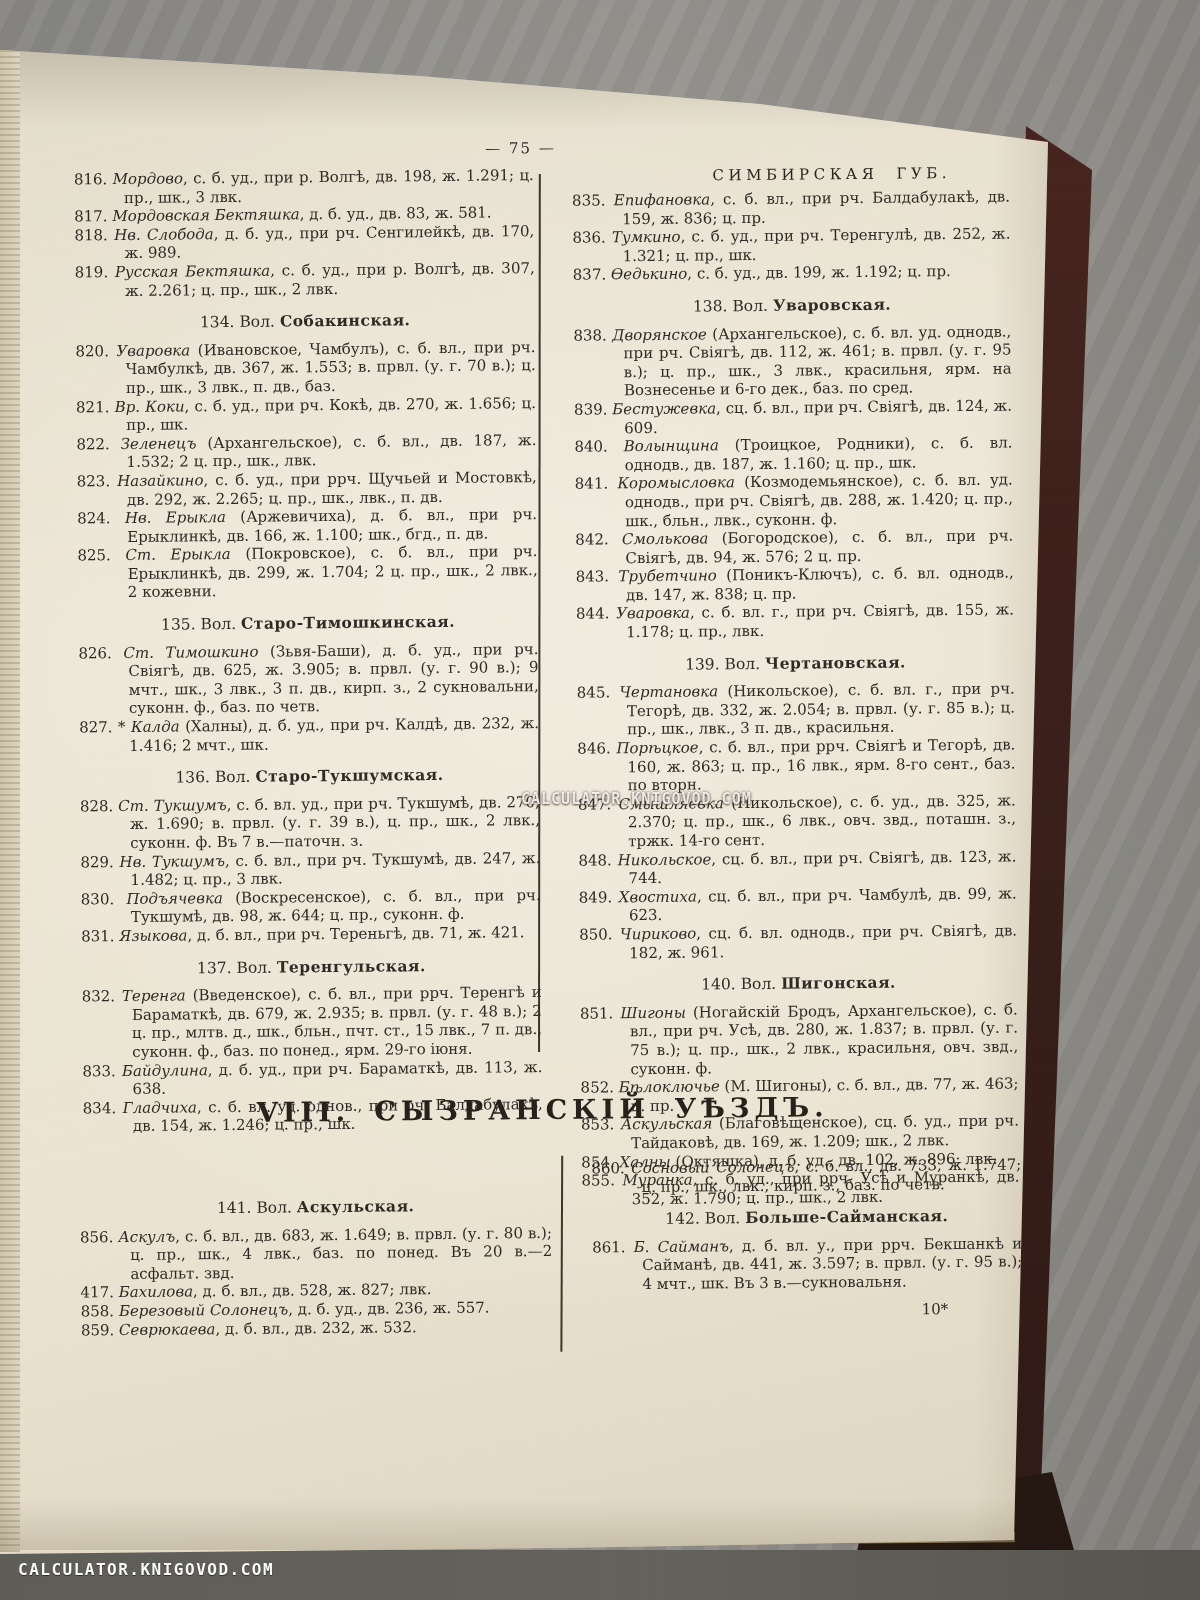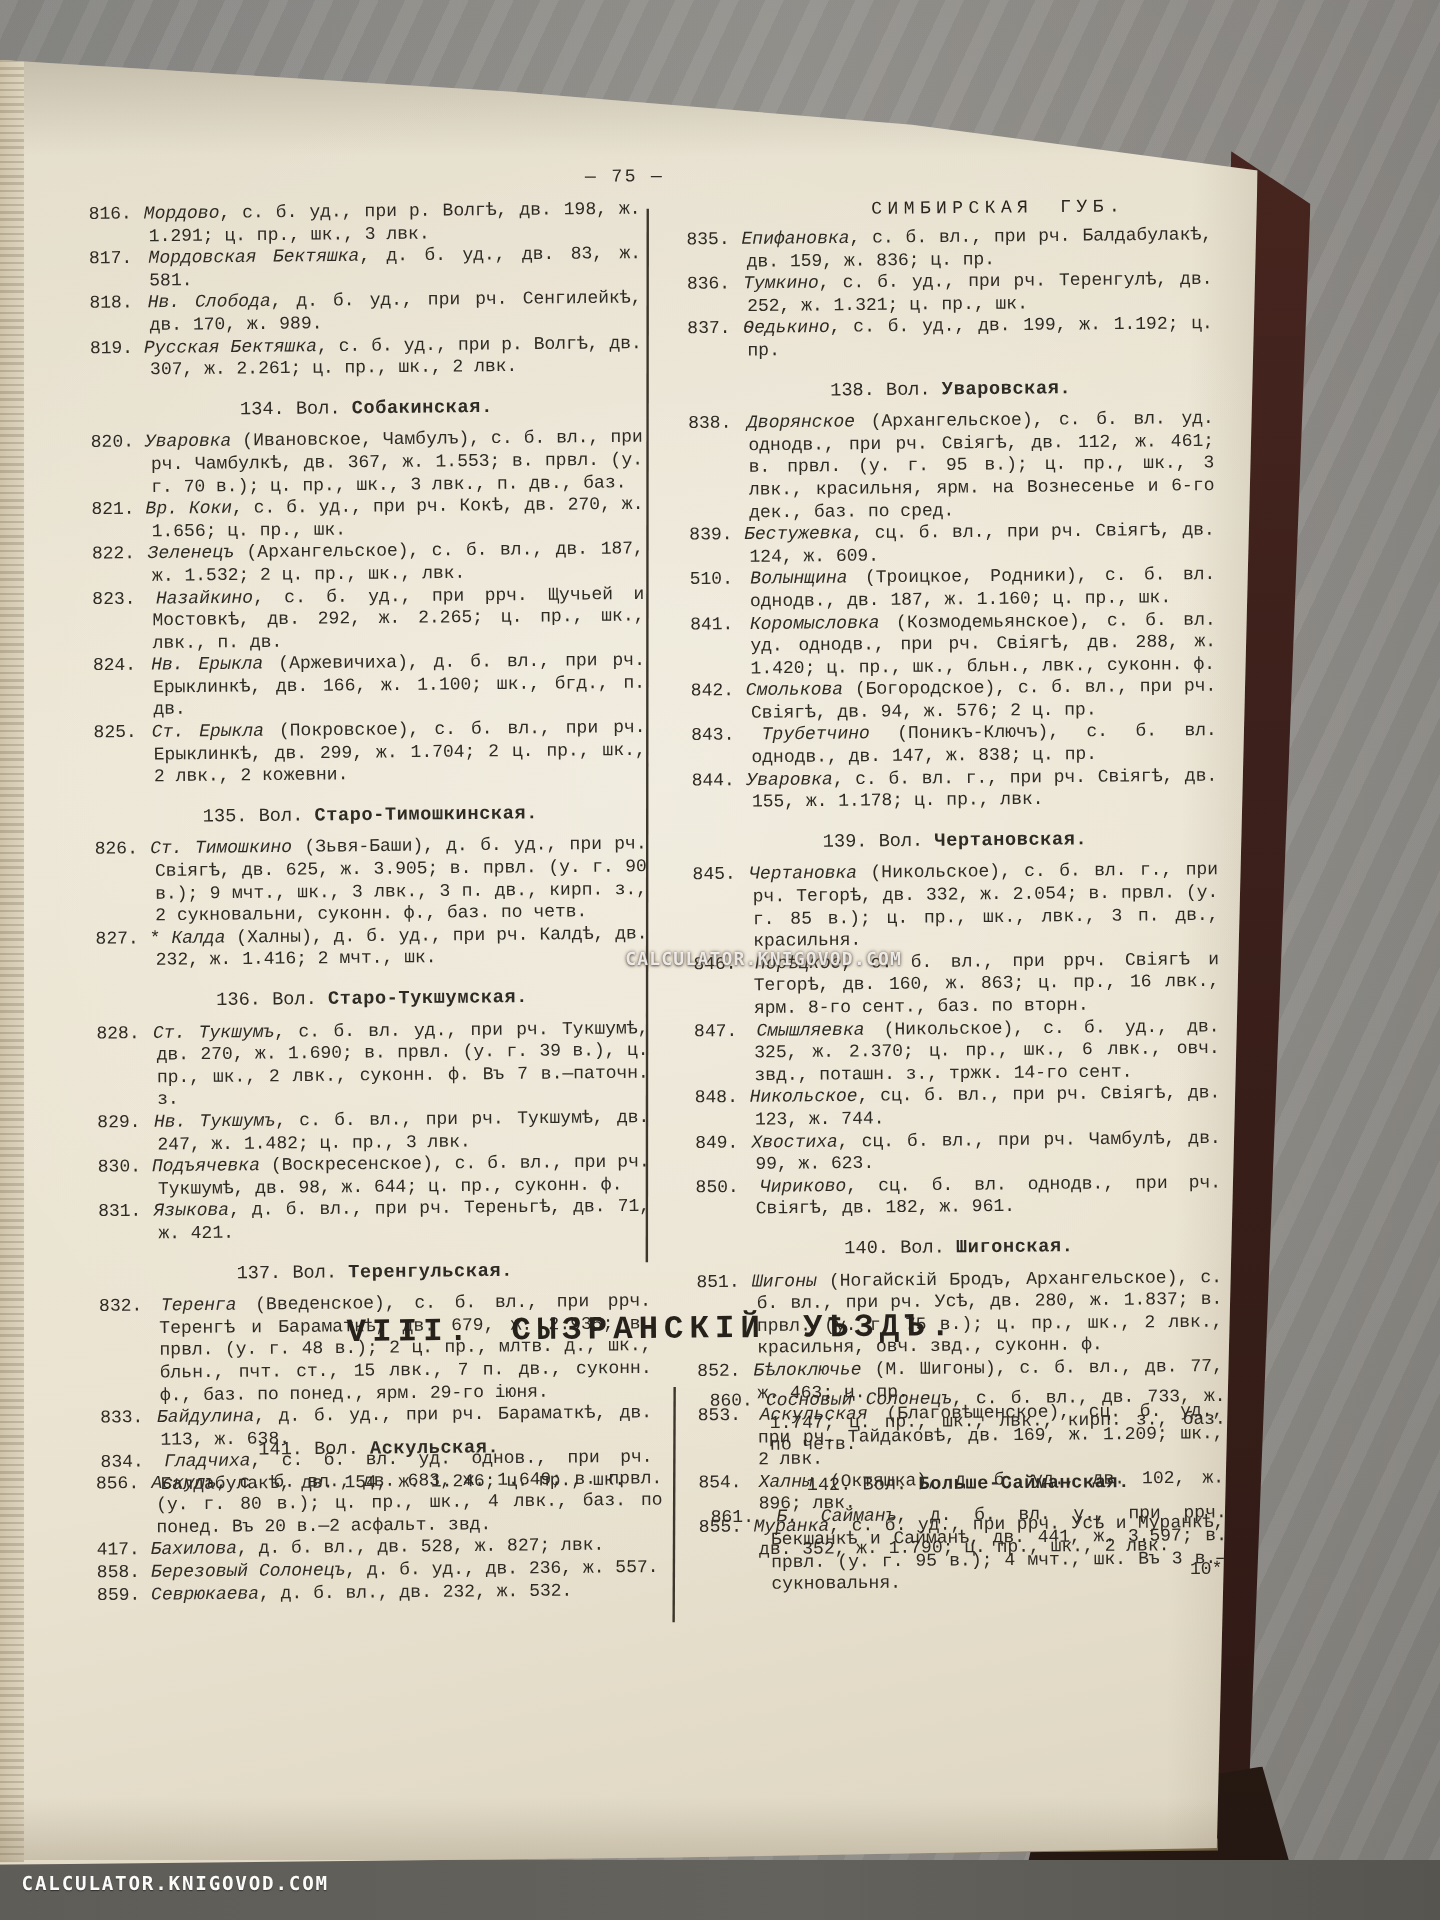--- a/index.html
+++ b/index.html
@@ -23,21 +23,21 @@
   .table-band{position:absolute;left:0;right:0;top:1550px;bottom:0;
       background:linear-gradient(90deg,#5f5d58,#64625d 55%,#57554f);}
   .gold-edge{position:absolute;left:0;top:1541px;width:1015px;height:10px;
       transform:rotate(-0.5deg);transform-origin:left center;
       background:linear-gradient(90deg,#ab9a72,#bba878 35%,#8d7c58 90%,#6d5d41);}
   
   .page{position:absolute;inset:0;
       clip-path:polygon(0px 50px, 420px 76px, 760px 104px, 1048px 142px, 1014px 1540px, 560px 1548px, 0px 1554px);
       background:
         radial-gradient(90% 70% at 45% 42%, rgba(255,255,255,.25), rgba(0,0,0,0) 60%),
-        linear-gradient(168deg,#e4ddcb 0%, #ece6d5 35%, #eae3d1 68%, #dcd4c0 100%); font-family: Liberation Mono, monospace;}
+        linear-gradient(168deg,#e4ddcb 0%, #ece6d5 35%, #eae3d1 68%, #dcd4c0 100%);}
   .page-top-shade{position:absolute;left:0;top:40px;width:100%;height:90px;
       background:linear-gradient(180deg, rgba(105,95,75,.28), rgba(105,95,75,0));}
   .page-right-shade{position:absolute;right:148px;top:100px;width:70px;height:1440px;
       background:linear-gradient(90deg, rgba(0,0,0,0), rgba(120,105,80,.18));
       transform:rotate(.9deg);}
   .page-left-edges{position:absolute;left:0;top:46px;width:20px;height:1506px;
       background:
         repeating-linear-gradient(0deg, rgba(90,75,50,.22) 0 2px, rgba(0,0,0,0) 2px 6px),
         linear-gradient(90deg,#cfc4aa,#ded5c0);}
   .page-bottom-shade{position:absolute;left:0;top:1498px;width:1020px;height:52px;
@@ -57,21 +57,21 @@
   .entry{padding-left:50px;text-indent:-50px;}
   .e-name{font-style:italic;}
   .section{text-align:center;text-indent:0;margin:14px 0 9px;font-size:15.5px;}
   .section:first-child{margin-top:2px;}
   .sec-name{font-weight:bold;letter-spacing:.5px;}
   .rule{position:absolute;width:2px;background:#3c362c;}
   #rule-top{left:545px;top:174px;height:878px;transform:rotate(0.6deg);transform-origin:top center;}
   #rule-bot{left:558px;top:1156px;height:196px;transform:rotate(0.8deg);transform-origin:top center;}
   .uyezd{position:absolute;left:90px;top:1094px;width:900px;text-align:center;
       font-size:27px;font-weight:bold;letter-spacing:5px;word-spacing:10px;color:#26221b;}
-  .sig{position:absolute;left:952px;top:1304px;width:62px;text-align:right;font-size:15px;}
+  .sig{position:absolute;left:917px;top:1304px;width:62px;font-size:15px;}
   
   .wm-center{position:absolute;left:521px;top:790px;width:260px;
       font-family:"DejaVu Sans Mono",monospace;font-size:15px;font-weight:bold;
       letter-spacing:1px;color:rgba(255,255,255,.85);
       text-shadow:0 0 3px rgba(95,78,60,.9), 0 1px 2px rgba(60,50,40,.7);}
   .wm-bottom{position:absolute;left:18px;top:1560px;
       font-family:"DejaVu Sans Mono",monospace;font-size:16px;font-weight:bold;
       letter-spacing:1.5px;color:#fbfbfa;text-shadow:0 1px 1px rgba(0,0,0,.5);}
 </style>
 </head>
@@ -120,21 +120,21 @@
           <div class="entry"><span class="e-num">833. </span><span class="e-name">Байдулина</span><span class="e-rest">, д. б. уд., при рч. Бараматкѣ, дв. 113, ж. 638.</span></div>
           <div class="entry"><span class="e-num">834. </span><span class="e-name">Гладчиха</span><span class="e-rest">, с. б. вл. уд. однов., при рч. Балдабулакѣ, дв. 154, ж. 1.246; ц. пр., шк.</span></div>
         </div>
       <div class="col" id="col-tr">
           <div class="entry"><span class="e-num">835. </span><span class="e-name">Епифановка</span><span class="e-rest">, с. б. вл., при рч. Балдабулакѣ, дв. 159, ж. 836; ц. пр.</span></div>
           <div class="entry"><span class="e-num">836. </span><span class="e-name">Тумкино</span><span class="e-rest">, с. б. уд., при рч. Теренгулѣ, дв. 252, ж. 1.321; ц. пр., шк.</span></div>
           <div class="entry"><span class="e-num">837. </span><span class="e-name">Ѳедькино</span><span class="e-rest">, с. б. уд., дв. 199, ж. 1.192; ц. пр.</span></div>
           <div class="section"><span class="sec-num">138. </span><span class="sec-label">Вол. </span><span class="sec-name">Уваровская.</span></div>
           <div class="entry"><span class="e-num">838. </span><span class="e-name">Дворянское</span><span class="e-rest"> (Архангельское), с. б. вл. уд. однодв., при рч. Свіягѣ, дв. 112, ж. 461; в. првл. (у. г. 95 в.); ц. пр., шк., 3 лвк., красильня, ярм. на Вознесенье и 6-го дек., баз. по сред.</span></div>
           <div class="entry"><span class="e-num">839. </span><span class="e-name">Бестужевка</span><span class="e-rest">, сц. б. вл., при рч. Свіягѣ, дв. 124, ж. 609.</span></div>
-          <div class="entry"><span class="e-num">510. </span><span class="e-name">Волынщина</span><span class="e-rest"> (Троицкое, Родники), с. б. вл. однодв., дв. 187, ж. 1.160; ц. пр., шк.</span></div>
+          <div class="entry"><span class="e-num">840. </span><span class="e-name">Волынщина</span><span class="e-rest"> (Троицкое, Родники), с. б. вл. однодв., дв. 187, ж. 1.160; ц. пр., шк.</span></div>
           <div class="entry"><span class="e-num">841. </span><span class="e-name">Коромысловка</span><span class="e-rest"> (Козмодемьянское), с. б. вл. уд. однодв., при рч. Свіягѣ, дв. 288, ж. 1.420; ц. пр., шк., бльн., лвк., суконн. ф.</span></div>
           <div class="entry"><span class="e-num">842. </span><span class="e-name">Смолькова</span><span class="e-rest"> (Богородское), с. б. вл., при рч. Свіягѣ, дв. 94, ж. 576; 2 ц. пр.</span></div>
           <div class="entry"><span class="e-num">843. </span><span class="e-name">Трубетчино</span><span class="e-rest"> (Поникъ-Ключъ), с. б. вл. однодв., дв. 147, ж. 838; ц. пр.</span></div>
           <div class="entry"><span class="e-num">844. </span><span class="e-name">Уваровка</span><span class="e-rest">, с. б. вл. г., при рч. Свіягѣ, дв. 155, ж. 1.178; ц. пр., лвк.</span></div>
           <div class="section"><span class="sec-num">139. </span><span class="sec-label">Вол. </span><span class="sec-name">Чертановская.</span></div>
           <div class="entry"><span class="e-num">845. </span><span class="e-name">Чертановка</span><span class="e-rest"> (Никольское), с. б. вл. г., при рч. Тегорѣ, дв. 332, ж. 2.054; в. првл. (у. г. 85 в.); ц. пр., шк., лвк., 3 п. дв., красильня.</span></div>
           <div class="entry"><span class="e-num">846. </span><span class="e-name">Порѣцкое</span><span class="e-rest">, с. б. вл., при ррч. Свіягѣ и Тегорѣ, дв. 160, ж. 863; ц. пр., 16 лвк., ярм. 8-го сент., баз. по вторн.</span></div>
           <div class="entry"><span class="e-num">847. </span><span class="e-name">Смышляевка</span><span class="e-rest"> (Никольское), с. б. уд., дв. 325, ж. 2.370; ц. пр., шк., 6 лвк., овч. звд., поташн. з., тржк. 14-го сент.</span></div>
           <div class="entry"><span class="e-num">848. </span><span class="e-name">Никольское</span><span class="e-rest">, сц. б. вл., при рч. Свіягѣ, дв. 123, ж. 744.</span></div>
           <div class="entry"><span class="e-num">849. </span><span class="e-name">Хвостиха</span><span class="e-rest">, сц. б. вл., при рч. Чамбулѣ, дв. 99, ж. 623.</span></div>

